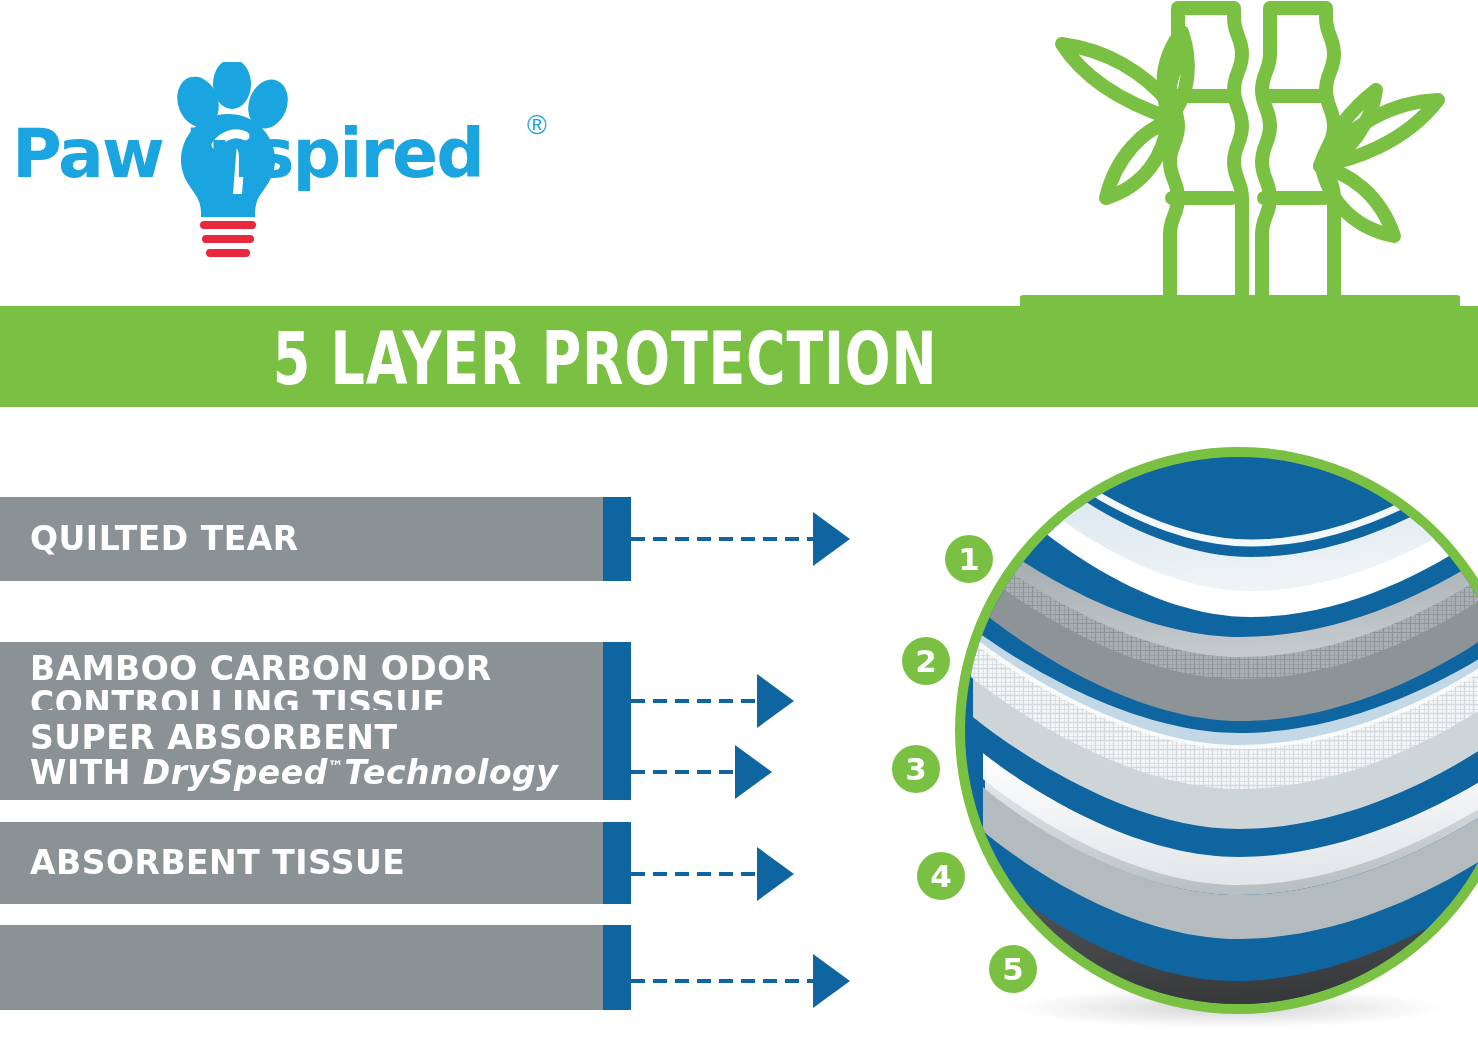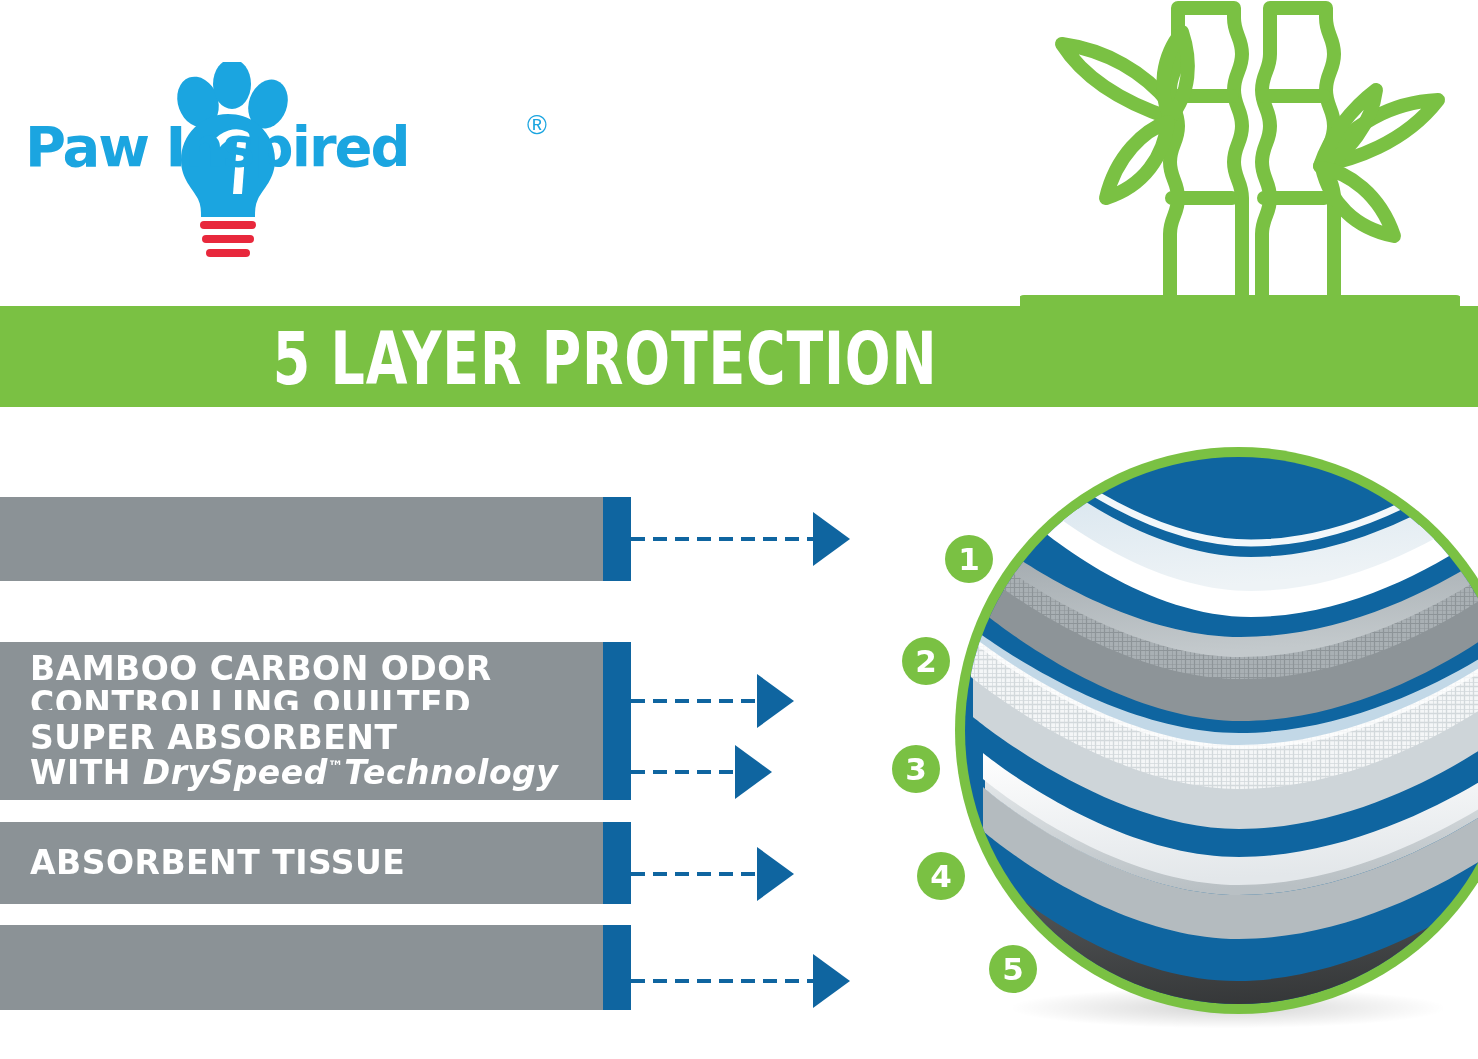--- a/index.html
+++ b/index.html
@@ -1,22 +1,22 @@
 <!DOCTYPE html>
 <html><head>
 <meta charset="utf-8">
 <style>
   html,body{margin:0;padding:0;background:#fff;}
   body{font-family:"Liberation Sans",sans-serif;}
   #page{position:relative;width:1478px;height:1059px;background:#ffffff;overflow:hidden;}
 
   
   #logo{position:absolute;left:8px;top:62px;width:560px;height:150px;}
-  #logo-text{position:absolute;left:4px;top:52px;font-size:56px;font-weight:bold;
-    color:#1ba5e0;letter-spacing:-2px;white-space:nowrap;font-family:"DejaVu Sans",sans-serif;margin-left:13px;}
+  #logo-text{position:absolute;left:4px;top:52px;font-size:68px;font-weight:bold;
+    color:#1ba5e0;letter-spacing:-2px;white-space:nowrap;font-family:"DejaVu Sans",sans-serif;}
   #logo-reg{position:absolute;left:519px;top:48px;font-size:27px;color:#1ba5e0;font-weight:normal;}
   #logo-mark{position:absolute;left:150px;top:0px;width:135px;height:205px;}
 
   
   #bamboo{position:absolute;left:1020px;top:-4px;width:440px;height:310px;}
 
   
   #banner{position:absolute;left:0;top:306px;width:1478px;height:101px;background:#7ac143;}
   #banner-title{position:absolute;left:0;top:316px;width:1210px;text-align:center;
     font-family:"DejaVu Sans Condensed","Liberation Sans Narrow","Liberation Sans",sans-serif;
@@ -106,31 +106,32 @@
     </svg>
   </div>
 
   <div id="banner"></div>
   <div id="banner-title">5 LAYER PROTECTION</div>
 
   <div class="rowwrap" style="top:497px;height:84px;">
     <div class="bar"></div>
     <div class="bluecap"></div>
     <div class="bartext">
+      <div>QUILTED TEAR</div>
     </div>
     <div class="arrow" style="left:631px;top:40px;width:196px;"></div>
     <div class="arrowhead" style="left:813px;top:15px;"></div>
   </div>
 
   <div class="rowwrap" style="top:600px;height:88px;margin-top:42px;">
     <div class="bar"></div>
     <div class="bluecap"></div>
     <div class="bartext">
       <div>BAMBOO CARBON ODOR</div>
-      <div>CONTROLLING QUILTED</div>
+      <div>CONTROLLING TISSUE</div>
     </div>
     <div class="arrow" style="left:631px;top:57px;width:140px;"></div>
     <div class="arrowhead" style="left:757px;top:32px;"></div>
   </div>
 
   <div class="rowwrap" style="top:710px;height:90px;">
     <div class="bar"></div>
     <div class="bluecap"></div>
     <div class="bartext">
       <div>SUPER ABSORBENT</div>

